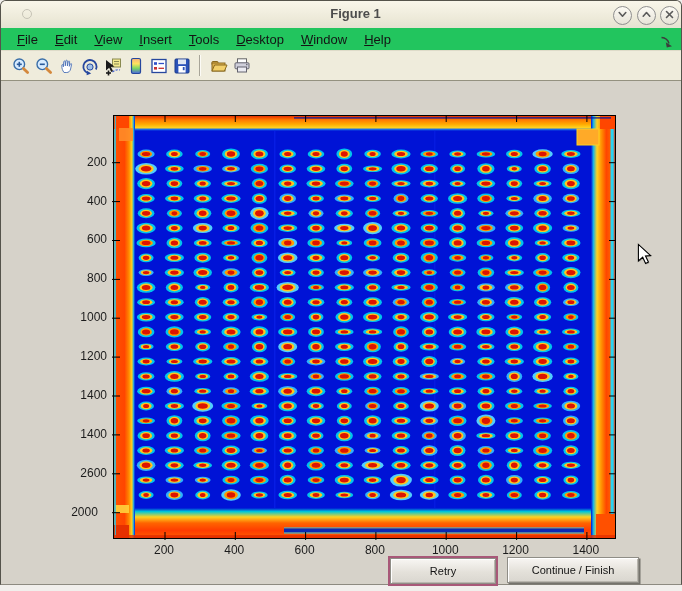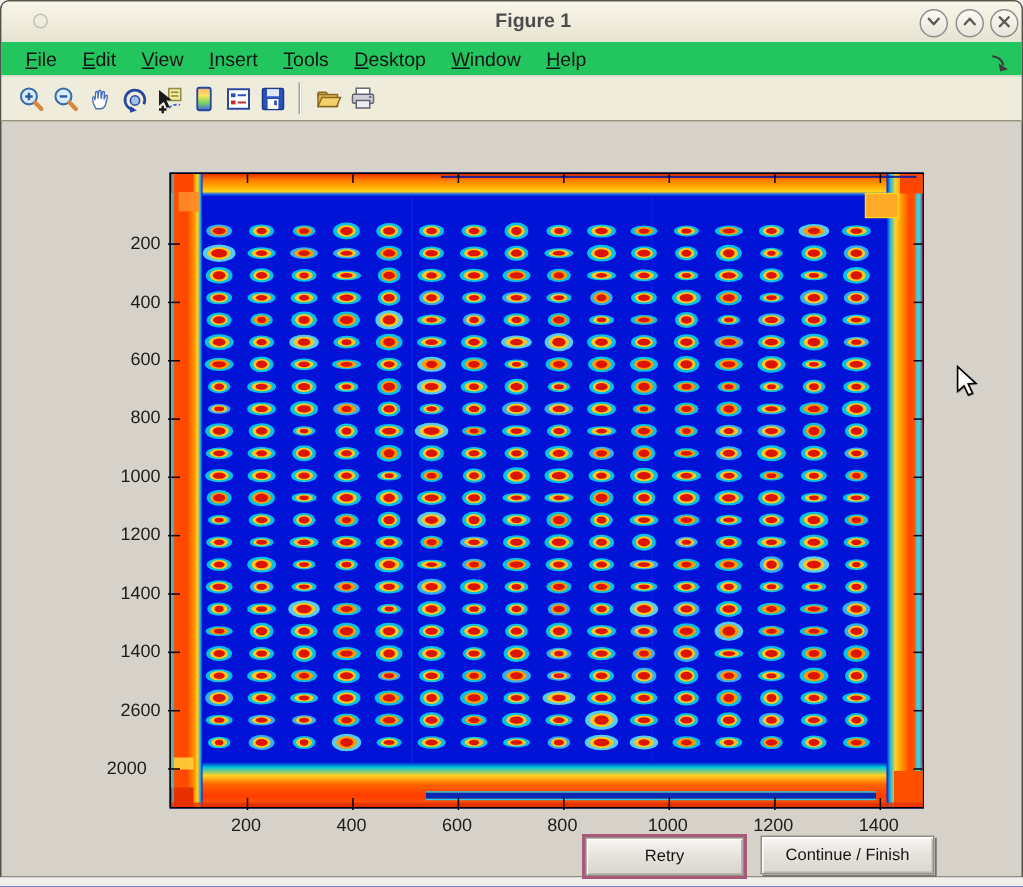--- a/index.html
+++ b/index.html
@@ -76,21 +76,21 @@
   .push-btn{
     font-family:"Liberation Sans","DejaVu Sans",sans-serif;
     font-size:11px;color:#141414;
     background:linear-gradient(#f8f6f3,#e4e1da 55%,#d9d6cf);
     border:1px solid #8f8d86;
     box-shadow:inset 1px 1px 0 #ffffff, inset -1px -1px 0 #b9b6ae;
     display:flex;align-items:center;justify-content:center;cursor:default;
   }
   #retry-btn{width:100%;height:100%;box-sizing:border-box;}
   #continue-btn{
-    position:absolute;left:506px;top:556px;width:116px;height:26px;box-sizing:border-box;
+    position:absolute;left:506px;top:556px;width:132px;height:26px;box-sizing:border-box;
     box-shadow:inset 1px 1px 0 #ffffff, inset -1px -1px 0 #b9b6ae, 1.5px 1.5px 0 #75736c;
   }
   
   #mouse-cursor{position:absolute;left:636px;top:242px;pointer-events:none;}
 </style>
 </head>
 <body>
 
 <div id="window">
 

